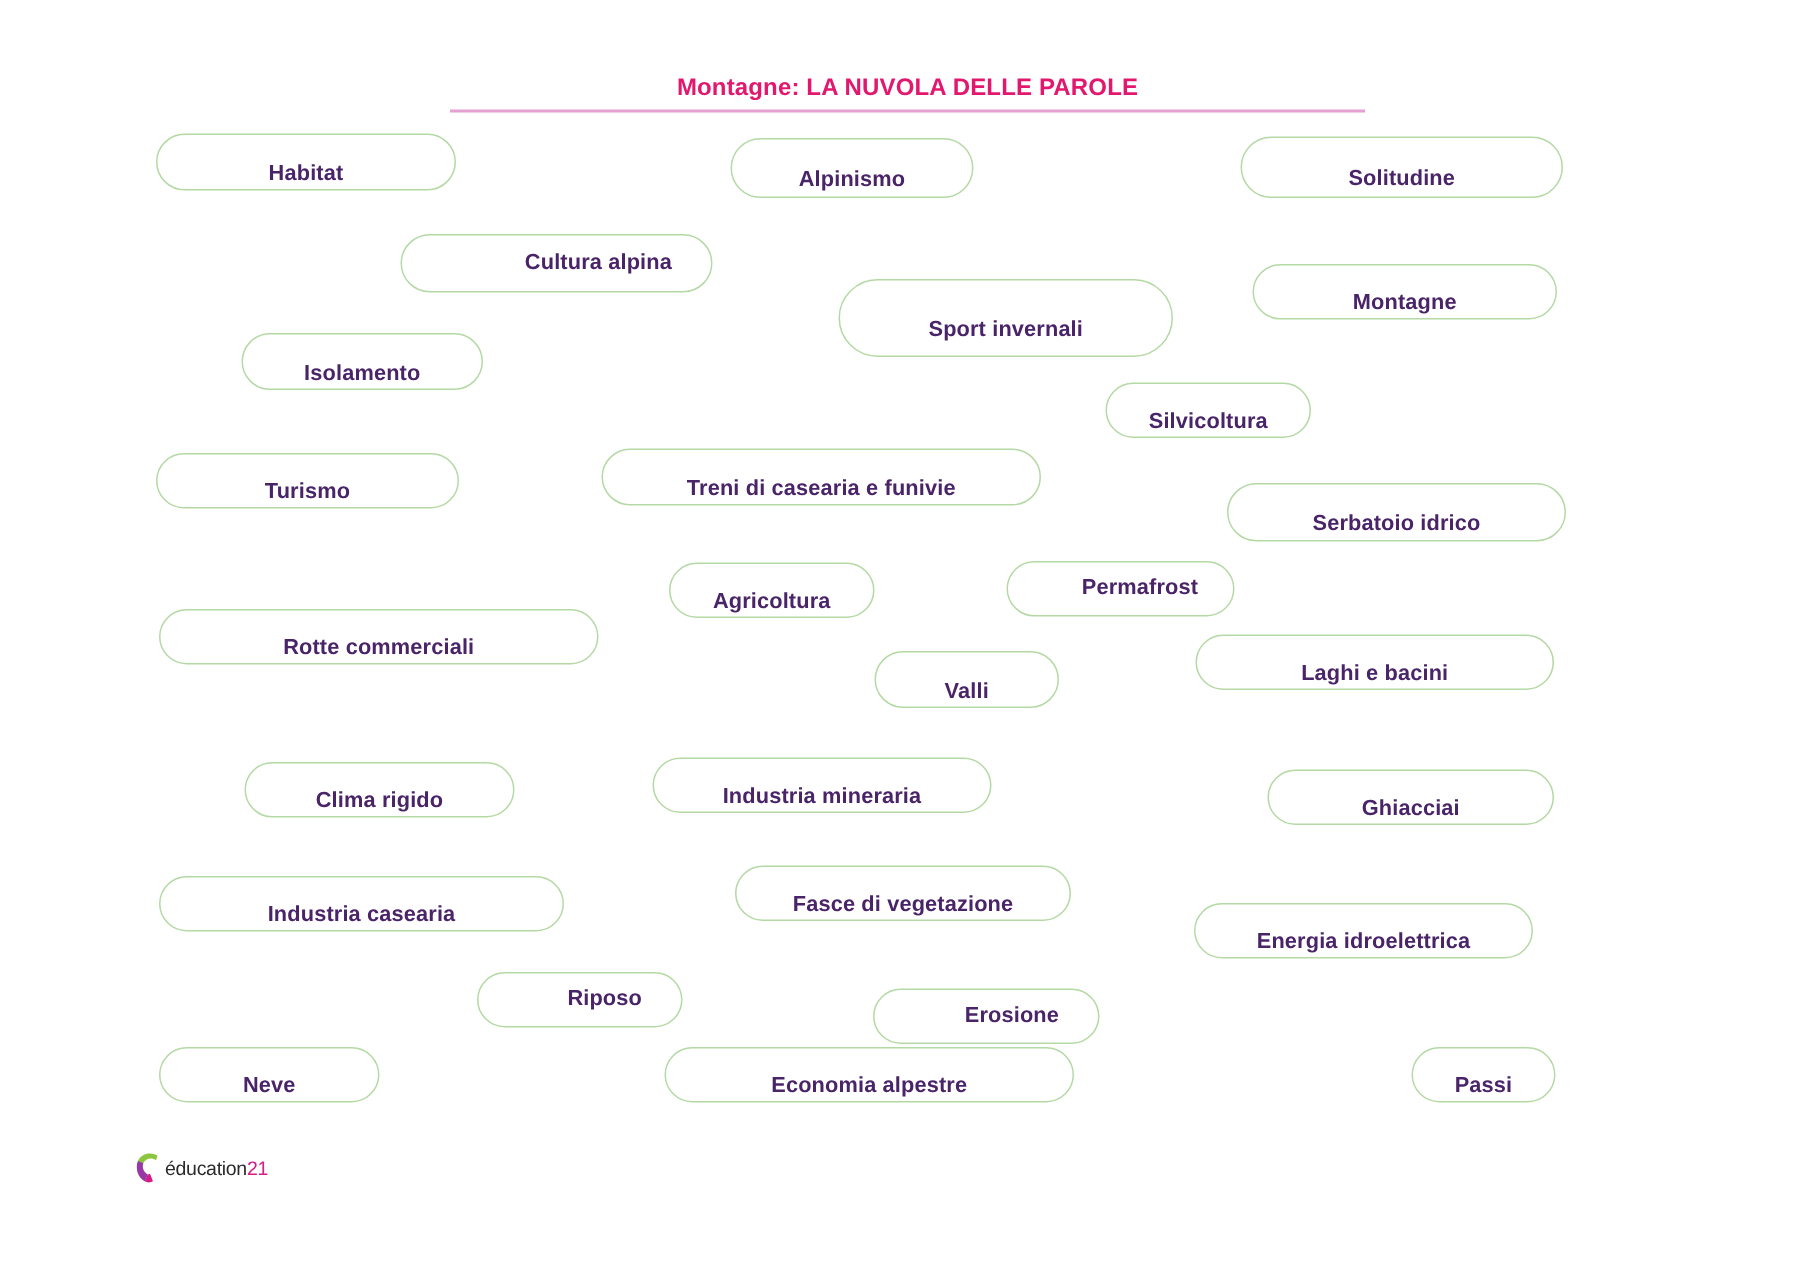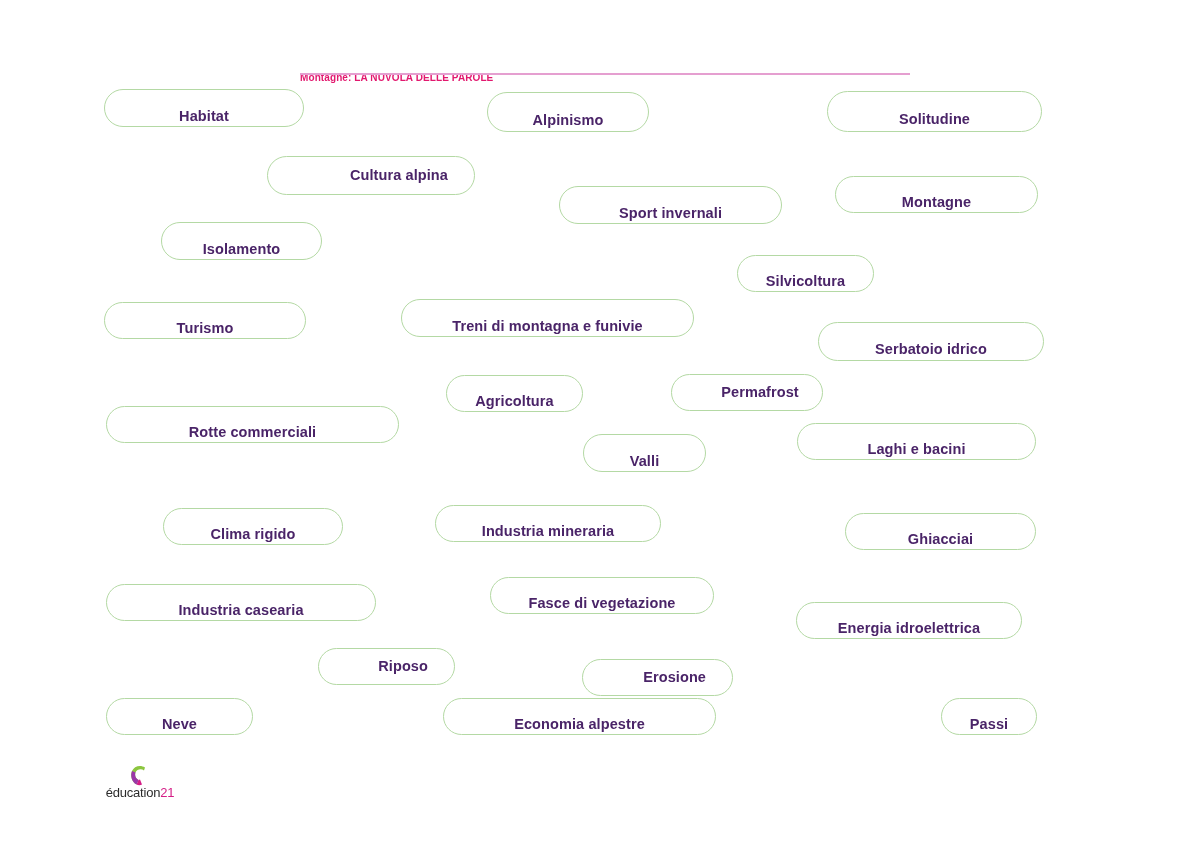--- a/index.html
+++ b/index.html
@@ -25,27 +25,26 @@
     left: 300px;
     top: 50px;
     width: 610px;
     height: 26px;
   }
   #page-title {
     position: absolute;
     left: 0;
     top: 0;
     width: 610px;
-    text-align: left;
-    font-size: 10px;
+    text-align: center;
+    font-size: 16px;
     font-weight: 700;
     letter-spacing: 0.1px;
     color: #e2186e;
     white-space: nowrap;
-    margin-top: 22px;
   }
   #title-rule {
     position: absolute;
     left: 0;
     top: 23px;
     width: 610px;
     height: 1.5px;
     background: #e59fd0;
   }
 
@@ -75,21 +74,20 @@
 
   
   #logo {
     position: absolute;
     left: 90px;
     top: 764px;
     width: 100px;
     height: 28px;
     display: flex;
     align-items: center;
-    flex-direction: column;
   }
   #logo-mark {
     width: 19px;
     height: 22px;
     flex: 0 0 auto;
     margin-right: 1px;
   }
   #logo-text {
     font-size: 13px;
     font-weight: 400;
@@ -122,31 +120,31 @@
       </div>
       <div class="pill align-center" style="left: 827px; top: 91px; width: 215px; height: 41px;">
         <span class="pill-label">Solitudine</span>
       </div>
       <div class="pill align-right" style="left: 267px; top: 156px; width: 208px; height: 39px;">
         <span class="pill-label">Cultura alpina</span>
       </div>
       <div class="pill align-center" style="left: 835px; top: 176px; width: 203px; height: 37px;">
         <span class="pill-label">Montagne</span>
       </div>
-      <div class="pill align-center" style="left: 559px; top: 186px; width: 223px; height: 38px; justify-content: center;">
+      <div class="pill align-center" style="left: 559px; top: 186px; width: 223px; height: 52px; justify-content: center;">
         <span class="pill-label">Sport invernali</span>
       </div>
       <div class="pill align-center" style="left: 161px; top: 222px; width: 161px; height: 38px;">
         <span class="pill-label">Isolamento</span>
       </div>
       <div class="pill align-center" style="left: 737px; top: 255px; width: 137px; height: 37px;">
         <span class="pill-label">Silvicoltura</span>
       </div>
       <div class="pill align-center" style="left: 401px; top: 299px; width: 293px; height: 38px;">
-        <span class="pill-label">Treni di montagna e funivie</span>
+        <span class="pill-label">Treni di casearia e funivie</span>
       </div>
       <div class="pill align-center" style="left: 104px; top: 302px; width: 202px; height: 37px;">
         <span class="pill-label">Turismo</span>
       </div>
       <div class="pill align-center" style="left: 818px; top: 322px; width: 226px; height: 39px;">
         <span class="pill-label">Serbatoio idrico</span>
       </div>
       <div class="pill align-center" style="left: 446px; top: 375px; width: 137px; height: 37px;">
         <span class="pill-label">Agricoltura</span>
       </div>

